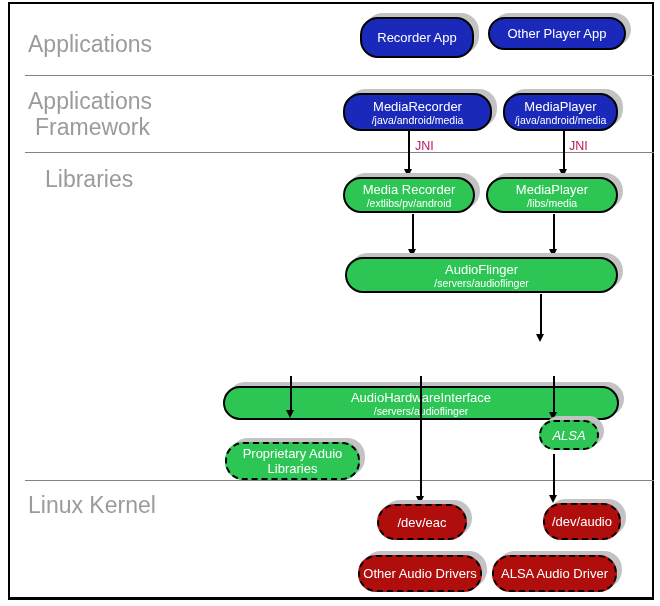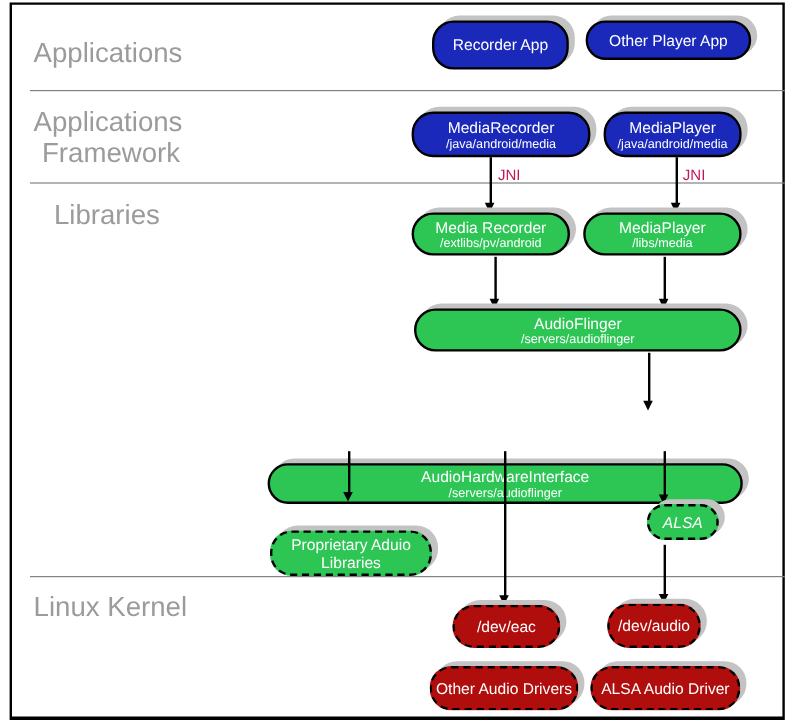--- a/index.html
+++ b/index.html
@@ -36,21 +36,21 @@
   .n-media-player-app { left: 488px; top: 17px;  width: 138px; height: 33px; }
   .n-mr-fw            { left: 343px; top: 93px;  width: 149px; height: 38px; }
   .n-mp-fw            { left: 503px; top: 93px;  width: 115px; height: 38px; }
   .n-mr-lib           { left: 343px; top: 177px; width: 132px; height: 36px; }
   .n-mp-lib           { left: 486px; top: 177px; width: 132px; height: 36px; }
   .n-audioflinger     { left: 345px; top: 257px; width: 273px; height: 36px; }
   .n-ahi              { left: 223px; top: 342px; width: 396px; height: 34px; margin-top: 44px; }
   .n-proprietary      { left: 225px; top: 418px; width: 135px; height: 38px; margin-top: 24px; }
   .n-alsa             { left: 539px; top: 420px; width: 60px;  height: 30px; font-style: italic; }
   .n-dev-eac          { left: 377px; top: 504px; width: 90px;  height: 36px; }
-  .n-dev-audio        { left: 506px; top: 503px; width: 78px;  height: 37px; }
+  .n-dev-audio        { left: 543px; top: 503px; width: 78px;  height: 37px; }
   .n-other-drivers    { left: 358px; top: 555px; width: 124px; height: 37px; }
   .n-alsa-driver      { left: 492px; top: 555px; width: 125px; height: 37px; }
 
   .vline { position: absolute; width: 1.5px; background: #000; }
   .arrowhead { position: absolute; width: 0; height: 0;
                border-left: 4.5px solid transparent; border-right: 4.5px solid transparent;
                border-top: 8px solid #000; }
 
   .c-jni-l  { left: 408px; top: 131px; height: 40px; }  .a-jni-l  { left: 404px; top: 169px; }
   .c-jni-r  { left: 563px; top: 131px; height: 40px; }  .a-jni-r  { left: 559px; top: 169px; }

